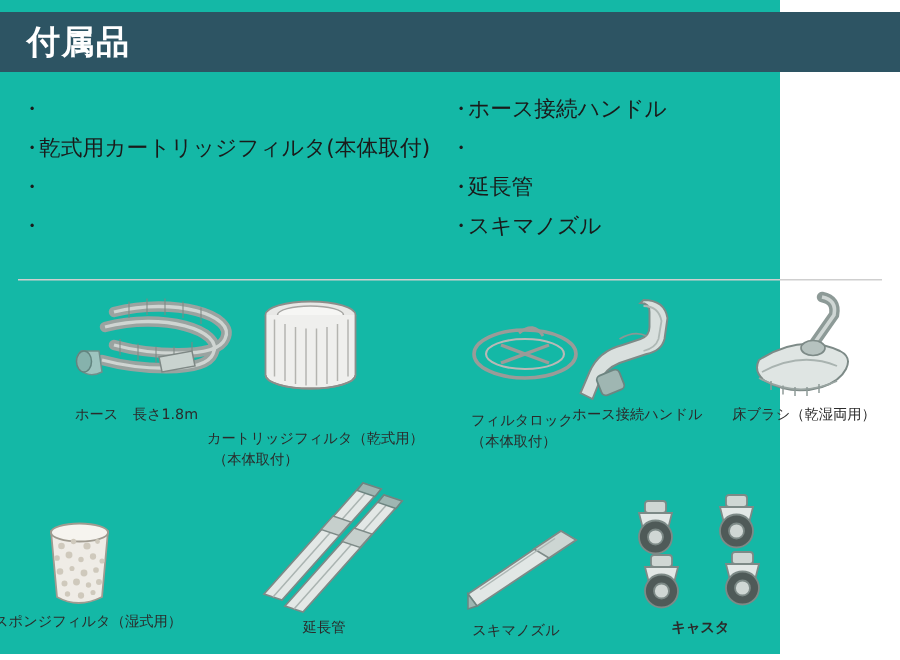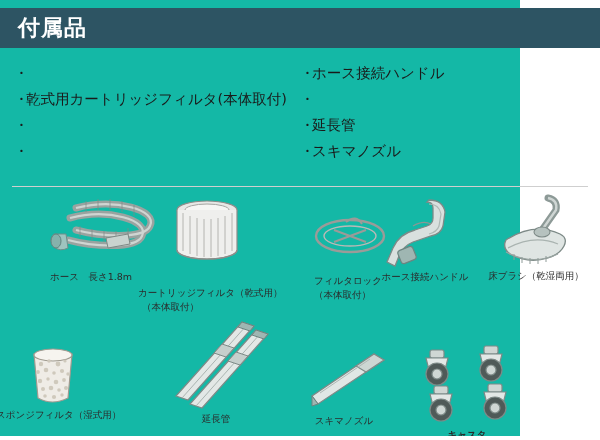--- a/index.html
+++ b/index.html
@@ -247,21 +247,21 @@
       <path d="M20 56 q26 14 52 2" fill="none" stroke="#9aa5a2" stroke-width="1.2"></path>
       <g stroke="#8f9b98" stroke-width="1">
         <line x1="28" y1="58" x2="28" y2="64"></line>
         <line x1="36" y1="61" x2="36" y2="67"></line>
         <line x1="44" y1="62" x2="44" y2="68"></line>
         <line x1="52" y1="62" x2="52" y2="68"></line>
         <line x1="60" y1="60" x2="60" y2="66"></line>
       </g>
       <ellipse cx="56" cy="36" rx="8" ry="5" fill="#b6c2bf" stroke="#7d8a87" stroke-width="1.1"></ellipse>
     </svg>
-    <div class="cap cap-c" style="left:-6px; top:74px; width:112px;font-family:Liberation Mono, monospace;">
+    <div class="cap cap-c" style="left:-6px; top:74px; width:112px;">
       <div>床ブラシ（乾湿両用）</div>
     </div>
   </div>
 
   <div class="fig" style="left:18px; top:344px;">
     <svg width="74" height="62" viewBox="0 0 74 62">
       <path d="M16 10 q20 -8 38 0 l-4 44 q-16 8 -30 0 z" fill="#efece6" stroke="#a09b90" stroke-width="1.2"></path>
       <ellipse cx="35" cy="11" rx="19" ry="6" fill="#f6f4ef" stroke="#a09b90" stroke-width="1.2"></ellipse>
       <g fill="#cfc9bc">
         <circle cx="23" cy="20" r="2.2"></circle>
@@ -320,21 +320,21 @@
       <path d="M74 2 l10 6 l-66 44 l-6 -8 z" fill="#e1e7e5" stroke="#7d8a87" stroke-width="1.2"></path>
       <path d="M74 2 l10 6 l-18 12 l-10 -6 z" fill="#cdd6d3" stroke="#7d8a87" stroke-width="1.1"></path>
       <path d="M12 44 l6 8 l-6 2 z" fill="#9fb6b2" stroke="#6d8581" stroke-width="1"></path>
       <path d="M70 7 l-50 34" fill="none" stroke="#aeb8b5" stroke-width="1"></path>
     </svg>
     <div class="cap cap-c" style="left:-2px; top:62px; width:92px;">
       <div>スキマノズル</div>
     </div>
   </div>
 
-  <div class="fig" style="left:412px; top:346px;font-weight:bold;">
+  <div class="fig" style="left:412px; top:330px;font-weight:bold;">
     <svg width="110" height="80" viewBox="0 0 110 80">
       <g stroke="#7d8a87" stroke-width="1.2">
 
         <g transform="translate(8,4)">
           <rect x="10" y="0" width="14" height="8" rx="2" fill="#cfd7d4"></rect>
           <path d="M6 8 h22 l-3 12 h-16 z" fill="#e2e8e6"></path>
           <circle cx="17" cy="24" r="11" fill="#4f5a58"></circle>
           <circle cx="17" cy="24" r="5" fill="#cfd7d4"></circle>
         </g>
 

